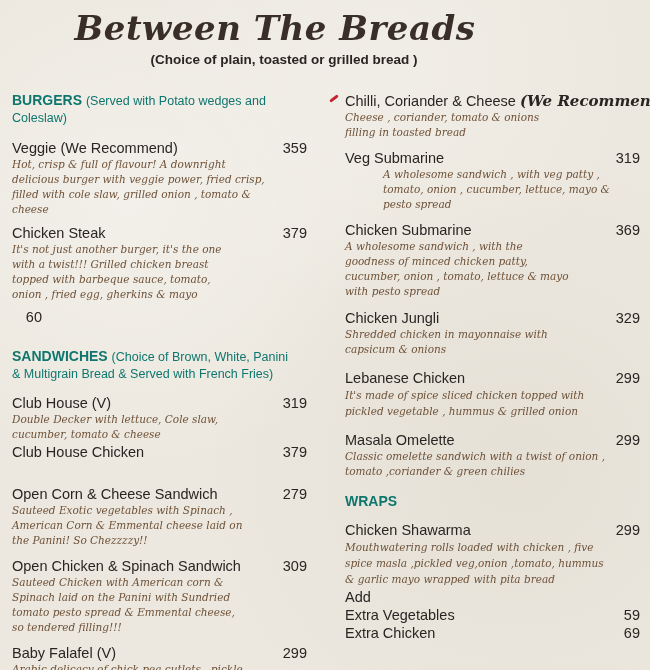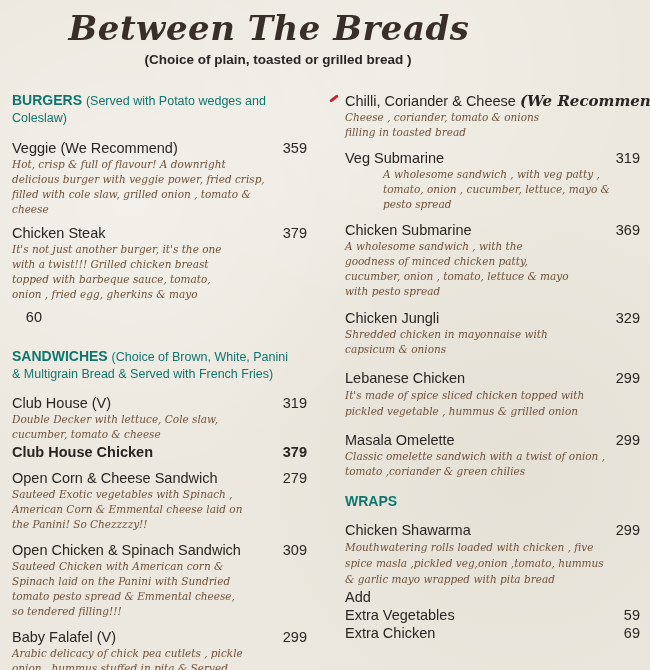--- a/index.html
+++ b/index.html
@@ -7,21 +7,21 @@
     body {
       background: #ece8df;
       background-image:
         radial-gradient(circle at 20% 30%, rgba(255,255,255,0.35) 0, rgba(255,255,255,0) 40%),
         radial-gradient(circle at 80% 70%, rgba(200,190,175,0.18) 0, rgba(200,190,175,0) 45%),
         radial-gradient(circle at 60% 10%, rgba(255,255,255,0.25) 0, rgba(255,255,255,0) 35%);
       color: #2a2522;
       font-family: "Liberation Sans", sans-serif;
       position: relative;
     }
-    .header { position: absolute; top: 6px; left: 0; width: 538px; text-align: center; }
+    .header { position: absolute; top: 6px; left: 6px; width: 538px; text-align: center; }
     .title {
       font-family: "DejaVu Serif", serif;
       font-style: italic;
       font-weight: bold;
       font-size: 34px;
       color: #3a2f28;
       letter-spacing: 0.5px;
       line-height: 44px;
     }
     .subtitle {
@@ -111,21 +111,21 @@
   </div>
 
   <div class="item" style="margin-bottom:1px;">
     <div class="item-head">
       <span class="item-name">Club House (V)</span>
       <span class="item-price">319</span>
     </div>
     <div class="item-desc" style="width:245px;">Double Decker with lettuce, Cole slaw, cucumber, tomato &amp; cheese</div>
   </div>
 
-  <div class="item" style="margin-bottom:8px;font-weight:bold;">
+  <div class="item" style="margin-bottom:24px;">
     <div class="item-head">
       <span class="item-name">Club House Chicken</span>
       <span class="item-price">379</span>
     </div>
   </div>
 
   <div class="item" style="margin-bottom:9px;">
     <div class="item-head">
       <span class="item-name">Open Corn &amp; Cheese Sandwich</span>
       <span class="item-price">279</span>

